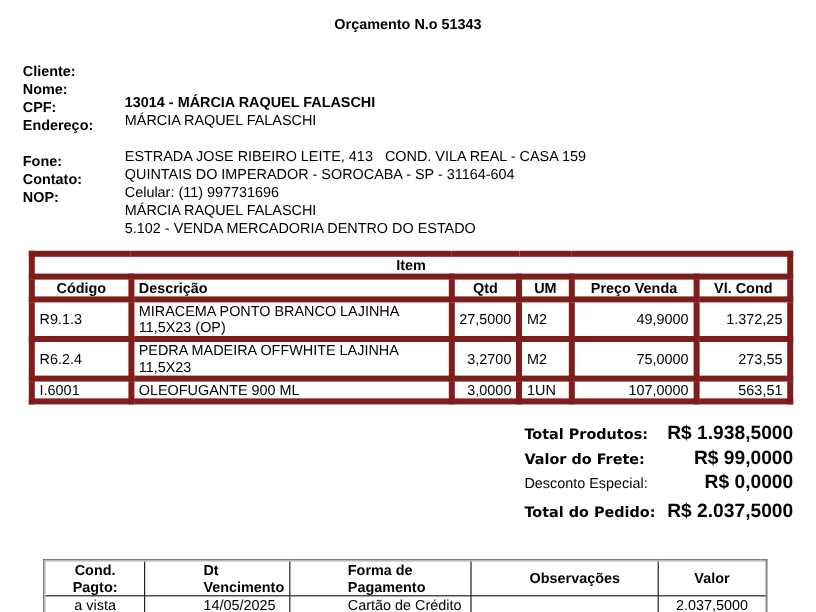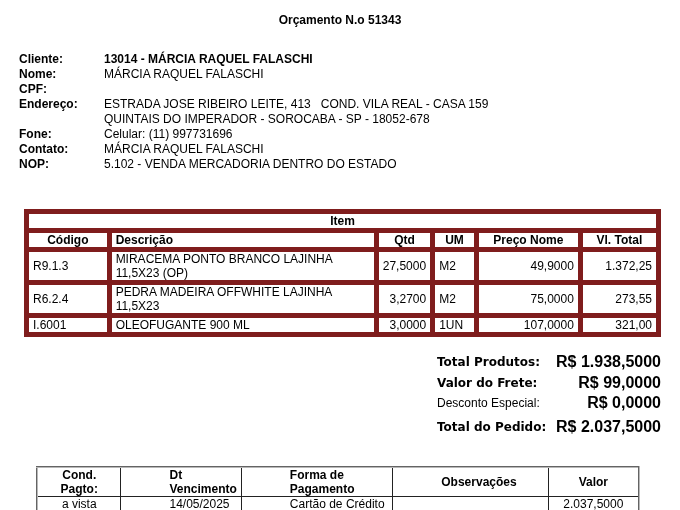--- a/index.html
+++ b/index.html
@@ -3,21 +3,21 @@
 <meta charset="utf-8">
 <style>
   html, body { margin: 0; padding: 0; background: #ffffff; }
   body { width: 680px; height: 510px; position: relative; overflow: hidden;
          font-family: "Liberation Sans", sans-serif; font-size: 12px; color: #000; }
   .title { position: absolute; top: 13px; left: 0; width: 680px; text-align: center;
            font-weight: bold; font-size: 12px; }
   .client { position: absolute; top: 52px; left: 19px; }
   .client .row { display: flex; height: 15px; line-height: 15px; }
   .client .lbl { width: 85px; font-weight: bold; }
-  .client .val { white-space: pre; }
+  .client .val { white-space: pre; margin-top: 26px; }
   .client .bold { font-weight: bold; }
 
   table { border-collapse: collapse; position: absolute; }
   .items { left: 24px; top: 209px; width: 637px; border: 2px outset #b8b8b8; }
   .items td, .items th { border: 5px solid #7f1d1d; padding: 0 4px; font-size: 12px;
                           line-height: 14px; height: 14px; }
   .items th { font-weight: bold; text-align: center; }
   .items th.left { text-align: left; }
   .items td.r { text-align: right; margin-top: 20px; }
   .items tr.tall td { height: 28px; }
@@ -55,21 +55,21 @@
   <div class="row">
     <span class="lbl">CPF:</span>
     <span class="val"></span>
   </div>
   <div class="row">
     <span class="lbl">Endereço:</span>
     <span class="val">ESTRADA JOSE RIBEIRO LEITE, 413   COND. VILA REAL - CASA 159</span>
   </div>
   <div class="row">
     <span class="lbl"></span>
-    <span class="val">QUINTAIS DO IMPERADOR - SOROCABA - SP - 18052-678</span>
+    <span class="val">QUINTAIS DO IMPERADOR - SOROCABA - SP - 31164-604</span>
   </div>
   <div class="row">
     <span class="lbl">Fone:</span>
     <span class="val">Celular: (11) 997731696</span>
   </div>
   <div class="row">
     <span class="lbl">Contato:</span>
     <span class="val">MÁRCIA RAQUEL FALASCHI</span>
   </div>
   <div class="row">
@@ -89,22 +89,22 @@
   </colgroup>
   <tbody>
       <tr>
     <th colspan="6">Item</th>
   </tr>
   <tr>
     <th>Código</th>
     <th class="left">Descrição</th>
     <th>Qtd</th>
     <th>UM</th>
-    <th>Preço Nome</th>
-    <th>Vl. Total</th>
+    <th>Preço Venda</th>
+    <th>Vl. Cond</th>
   </tr>
   <tr class="tall">
     <td>R9.1.3</td>
     <td>
       <div>MIRACEMA PONTO BRANCO LAJINHA</div>
       <div>11,5X23 (OP)</div>
     </td>
     <td class="r">27,5000</td>
     <td>M2</td>
     <td class="r">49,9000</td>
@@ -120,21 +120,21 @@
     <td>M2</td>
     <td class="r">75,0000</td>
     <td class="r">273,55</td>
   </tr>
   <tr>
     <td>I.6001</td>
     <td>OLEOFUGANTE 900 ML</td>
     <td class="r">3,0000</td>
     <td>1UN</td>
     <td class="r">107,0000</td>
-    <td class="r">321,00</td>
+    <td class="r">563,51</td>
   </tr>
 </tbody>
   </table>
 
 <div class="totals">
   <div class="line">
     <span class="k1">Total Produtos:</span>
     <span class="v">R$ 1.938,5000</span>
   </div>
   <div class="line">

